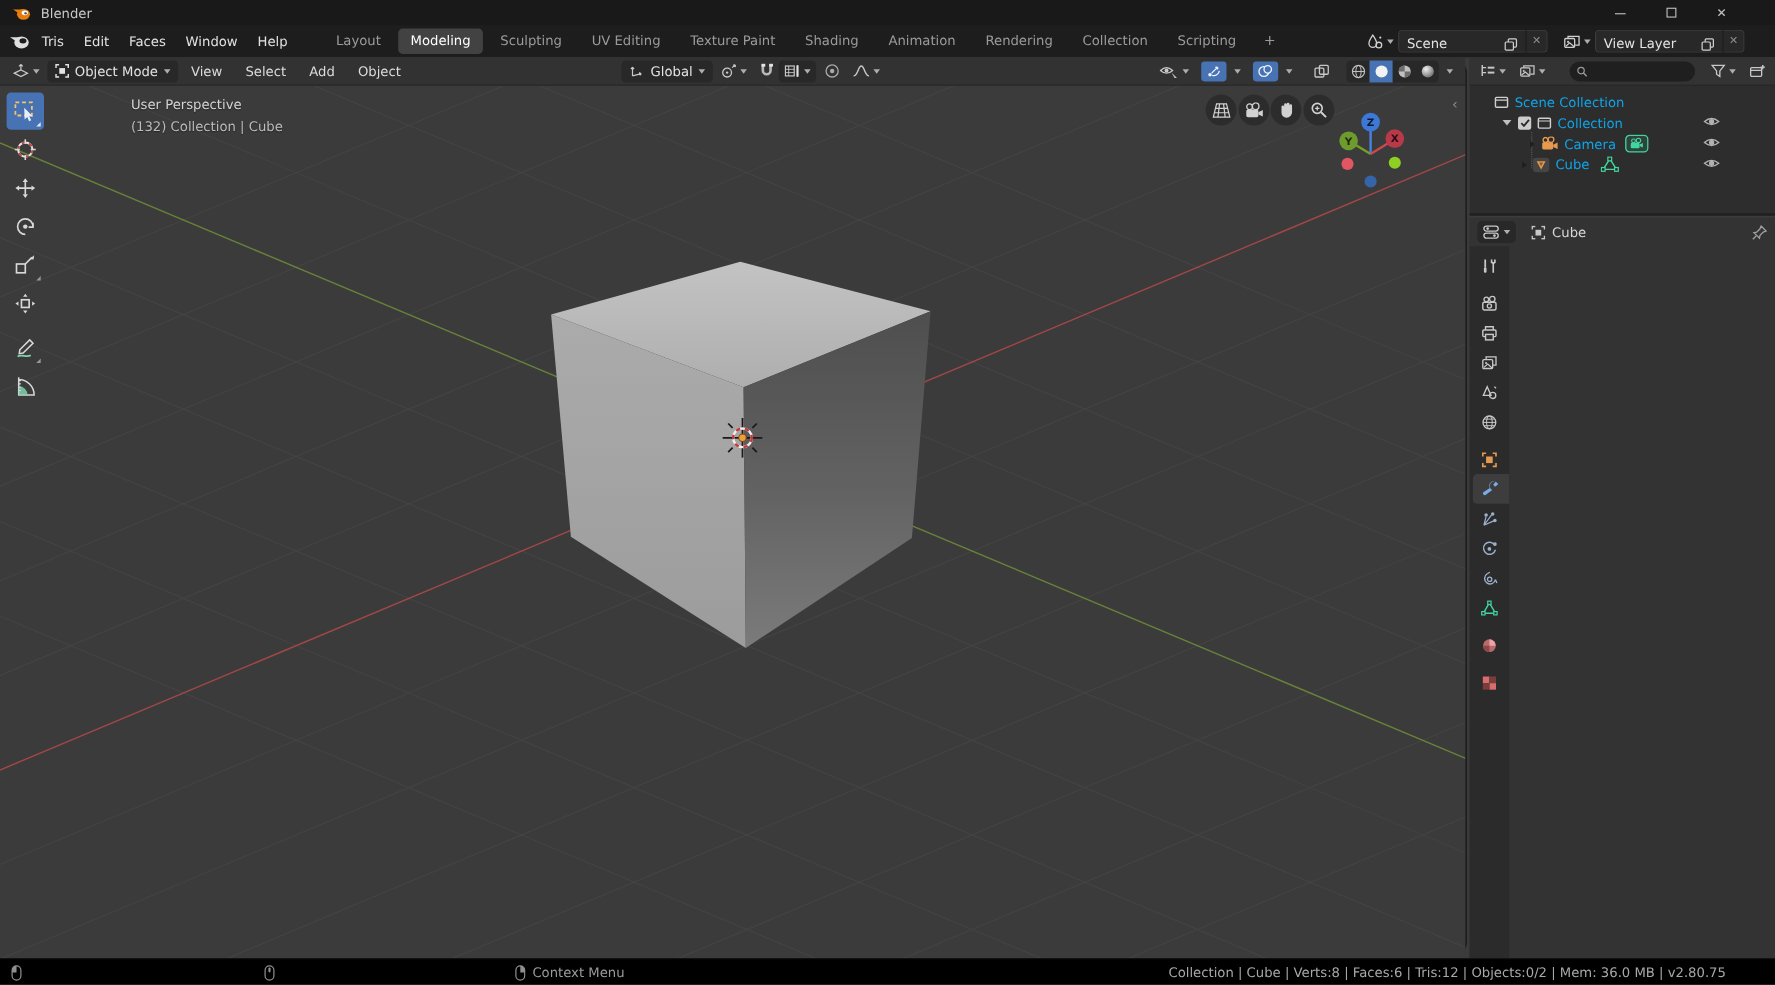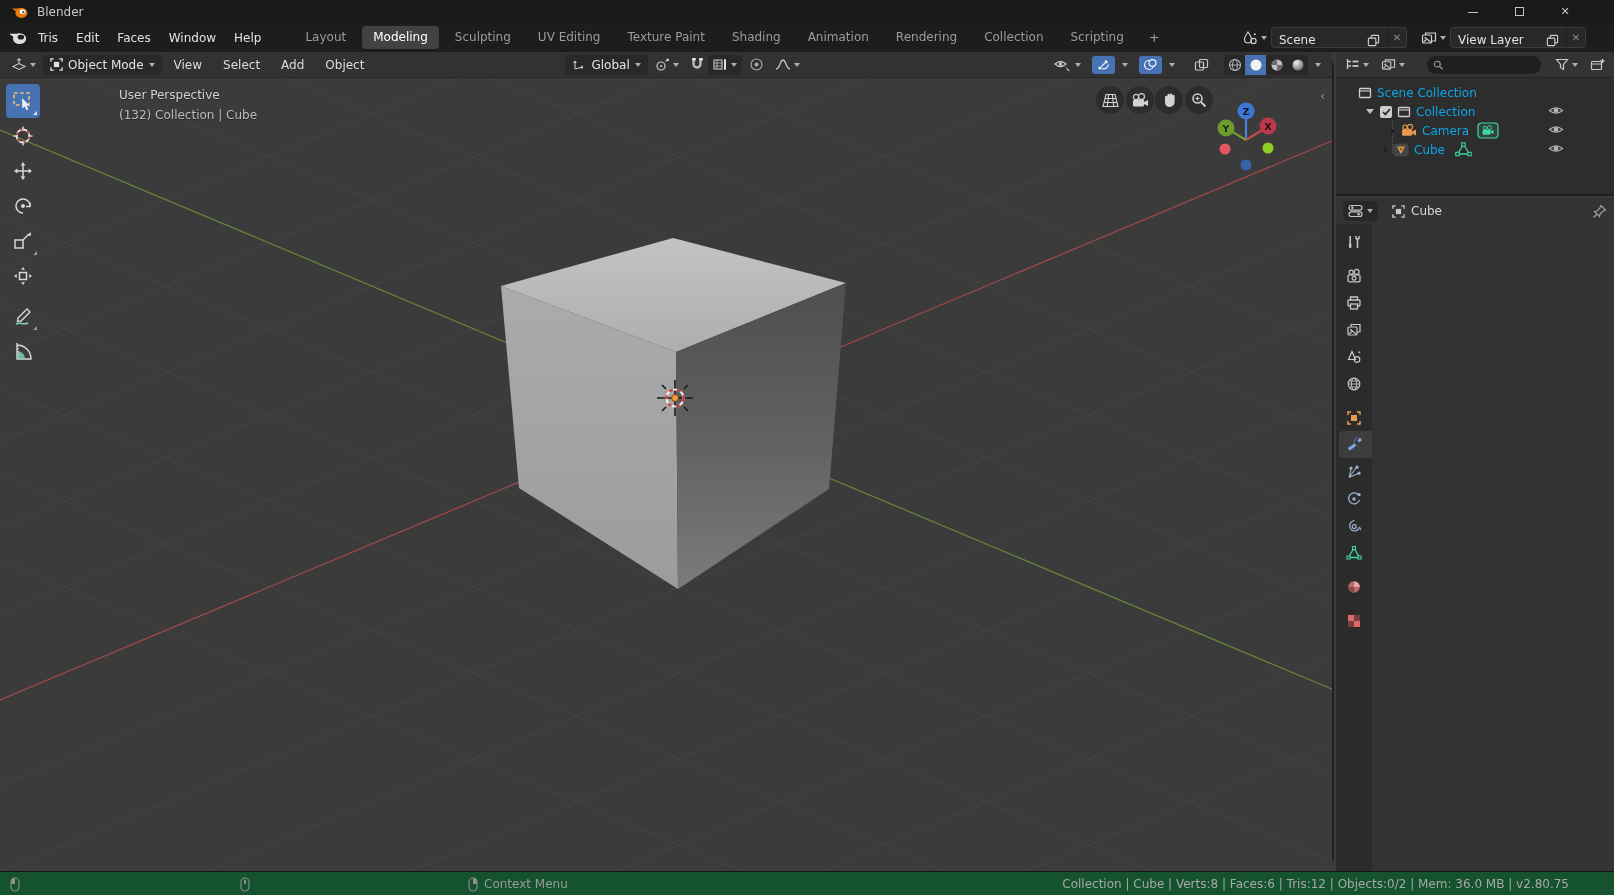--- a/index.html
+++ b/index.html
@@ -92,21 +92,21 @@
   .pr-tabs { position:absolute; left:0; top:0; width:36px; bottom:0; background:#2b2b2b; display:flex; flex-direction:column; align-items:stretch; padding-top:4px; }
   .pr-tab { height:27px; display:flex; align-items:center; justify-content:center; }
   .pr-tab.active { background:#3d3d3d; border-radius:4px 0 0 4px; margin-left:3px; }
   .tabgap { height:7px; }
   .pr-content { position:absolute; left:36px; top:0; right:0; bottom:0; background:#333333; }
   .add-modifier { margin:8px 10px 0 10px; height:18px; background:#2a2a2a; border:1px solid #242424; border-radius:3px;
                   display:flex; align-items:center; padding:0 8px; color:#dadada; }
   .add-modifier .grow { flex:1; }
 
   
-  .statusbar { position:absolute; left:0; right:0; bottom:0; height:24px; background:#14532d; border-top:1px solid #161616; color:#9a9a9a; }
+  .statusbar { position:absolute; left:0; right:0; bottom:0; height:24px; background:#000000; border-top:1px solid #161616; color:#9a9a9a; }
   .sb-item { position:absolute; top:0; height:24px; display:flex; align-items:center; gap:6px; }
   .sb-stats { position:absolute; right:45px; top:0; height:24px; display:flex; align-items:center; color:#a8a8a8; }
   .grow { flex:1; }
 </style>
 </head>
 <body>
 
 <div class="titlebar">
   <span>
     <svg width="17" height="14" viewBox="0 0 20 16">

